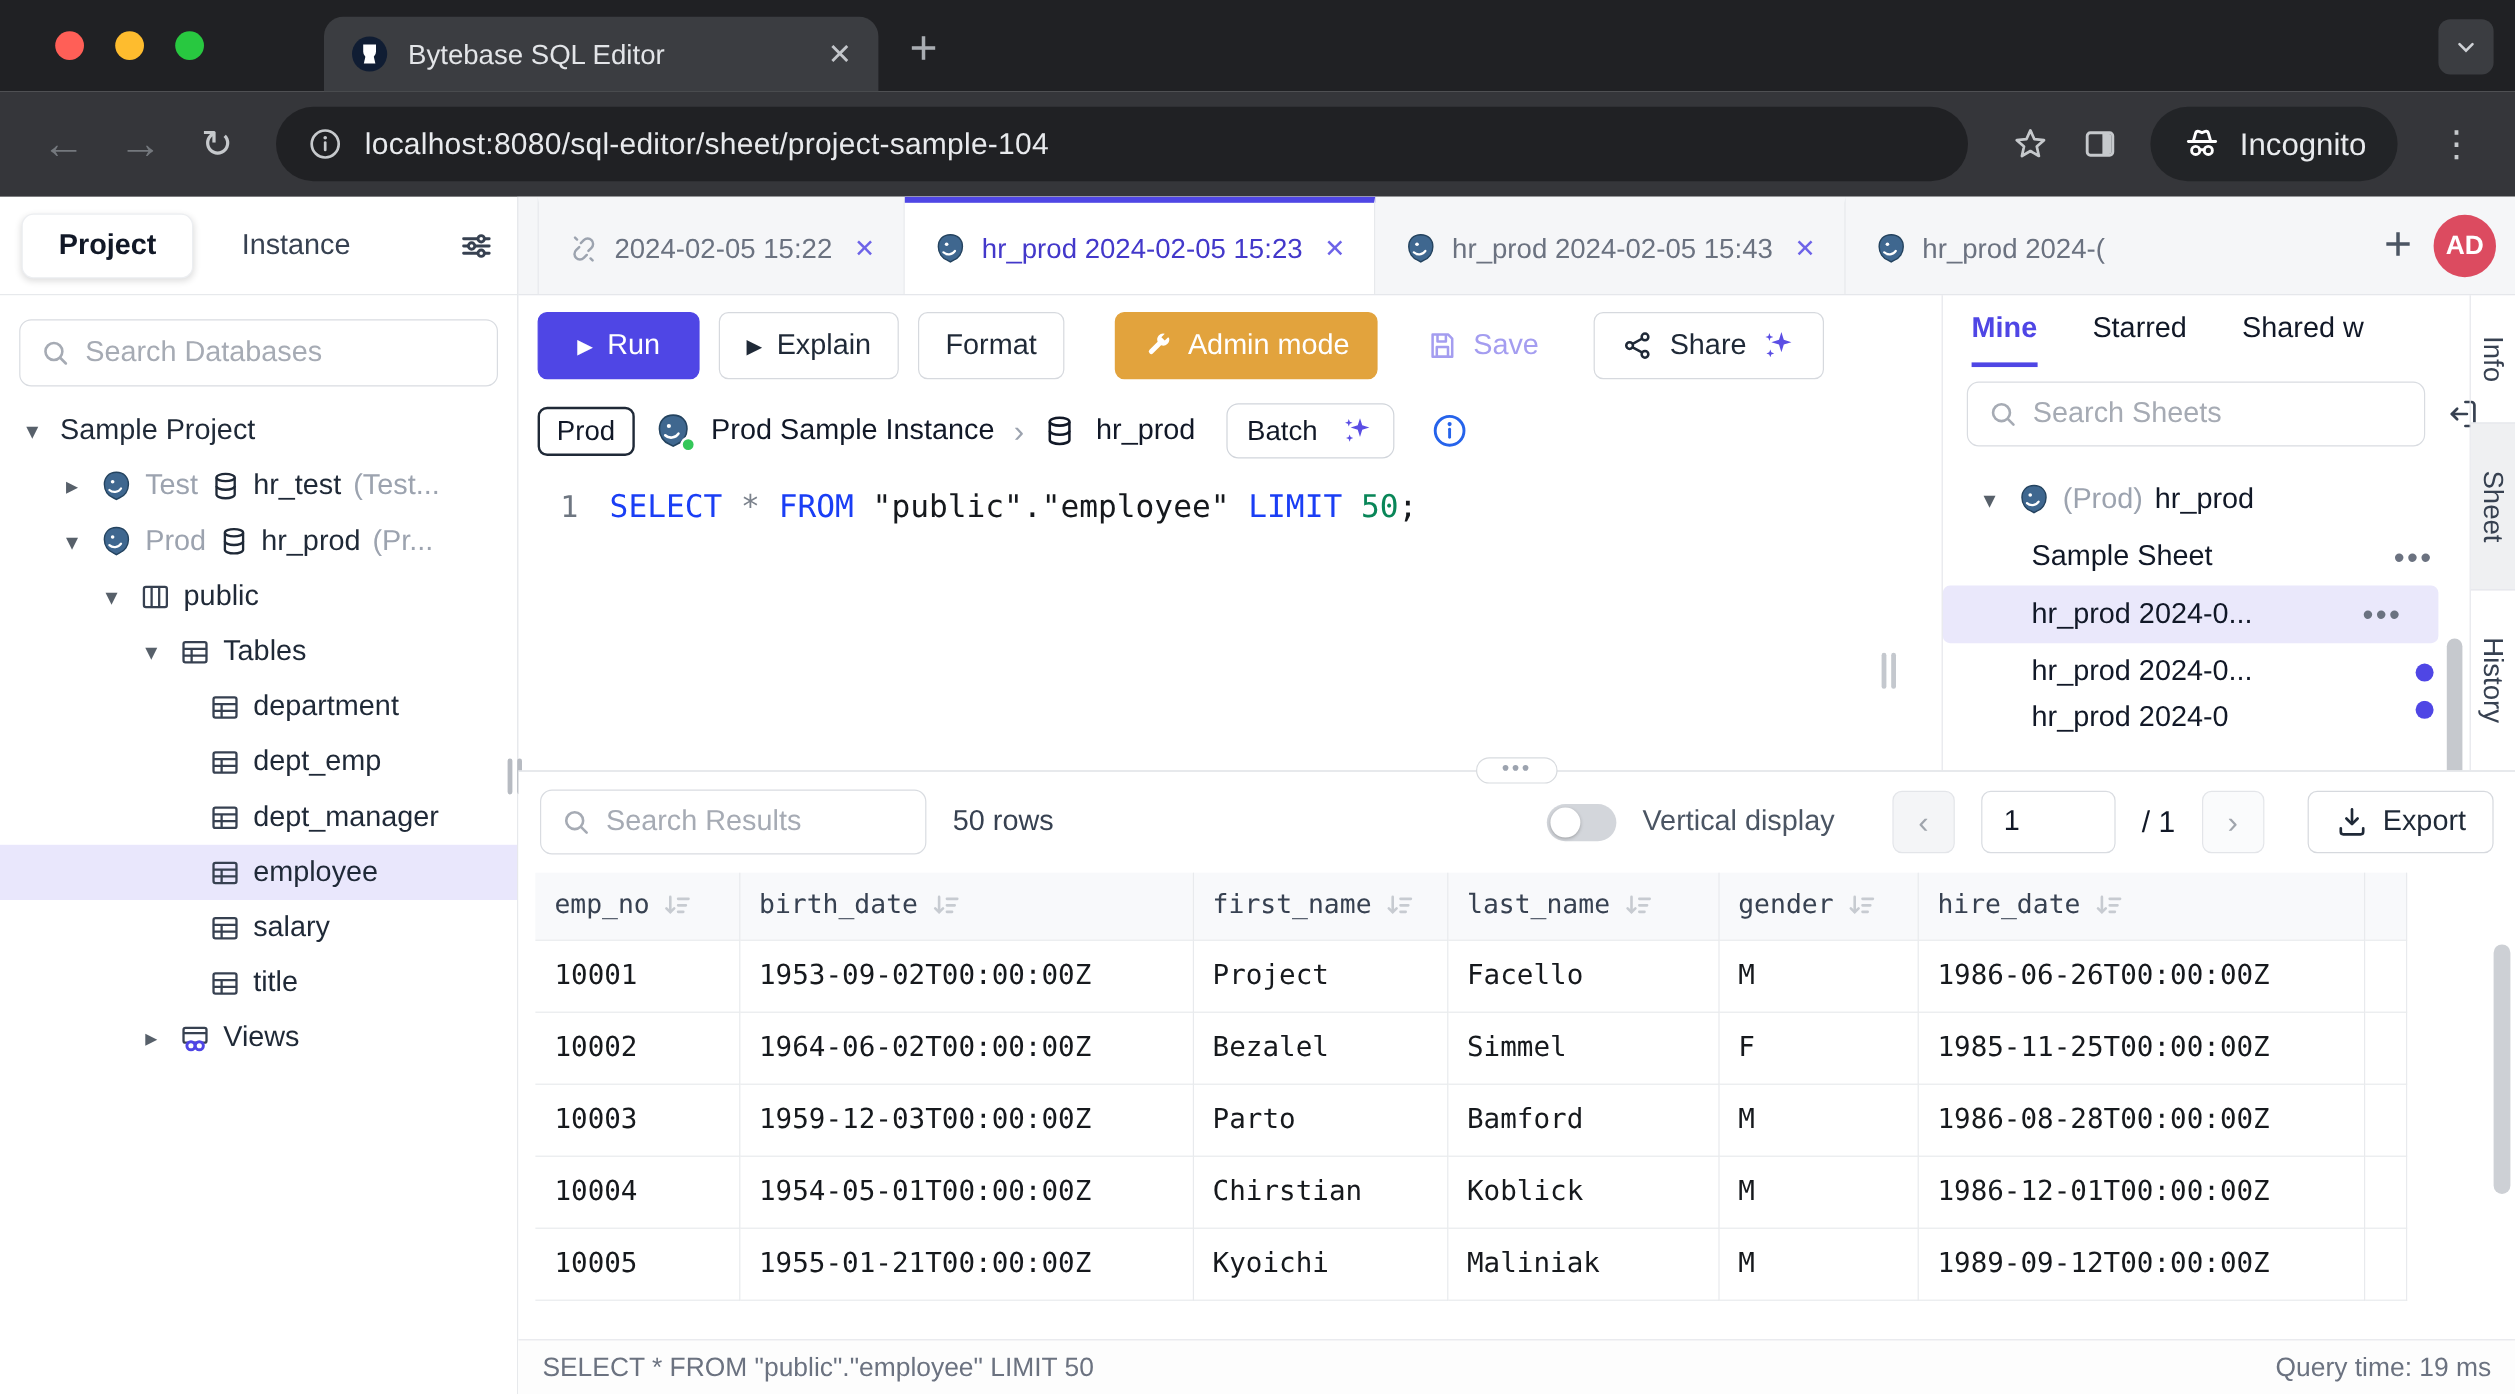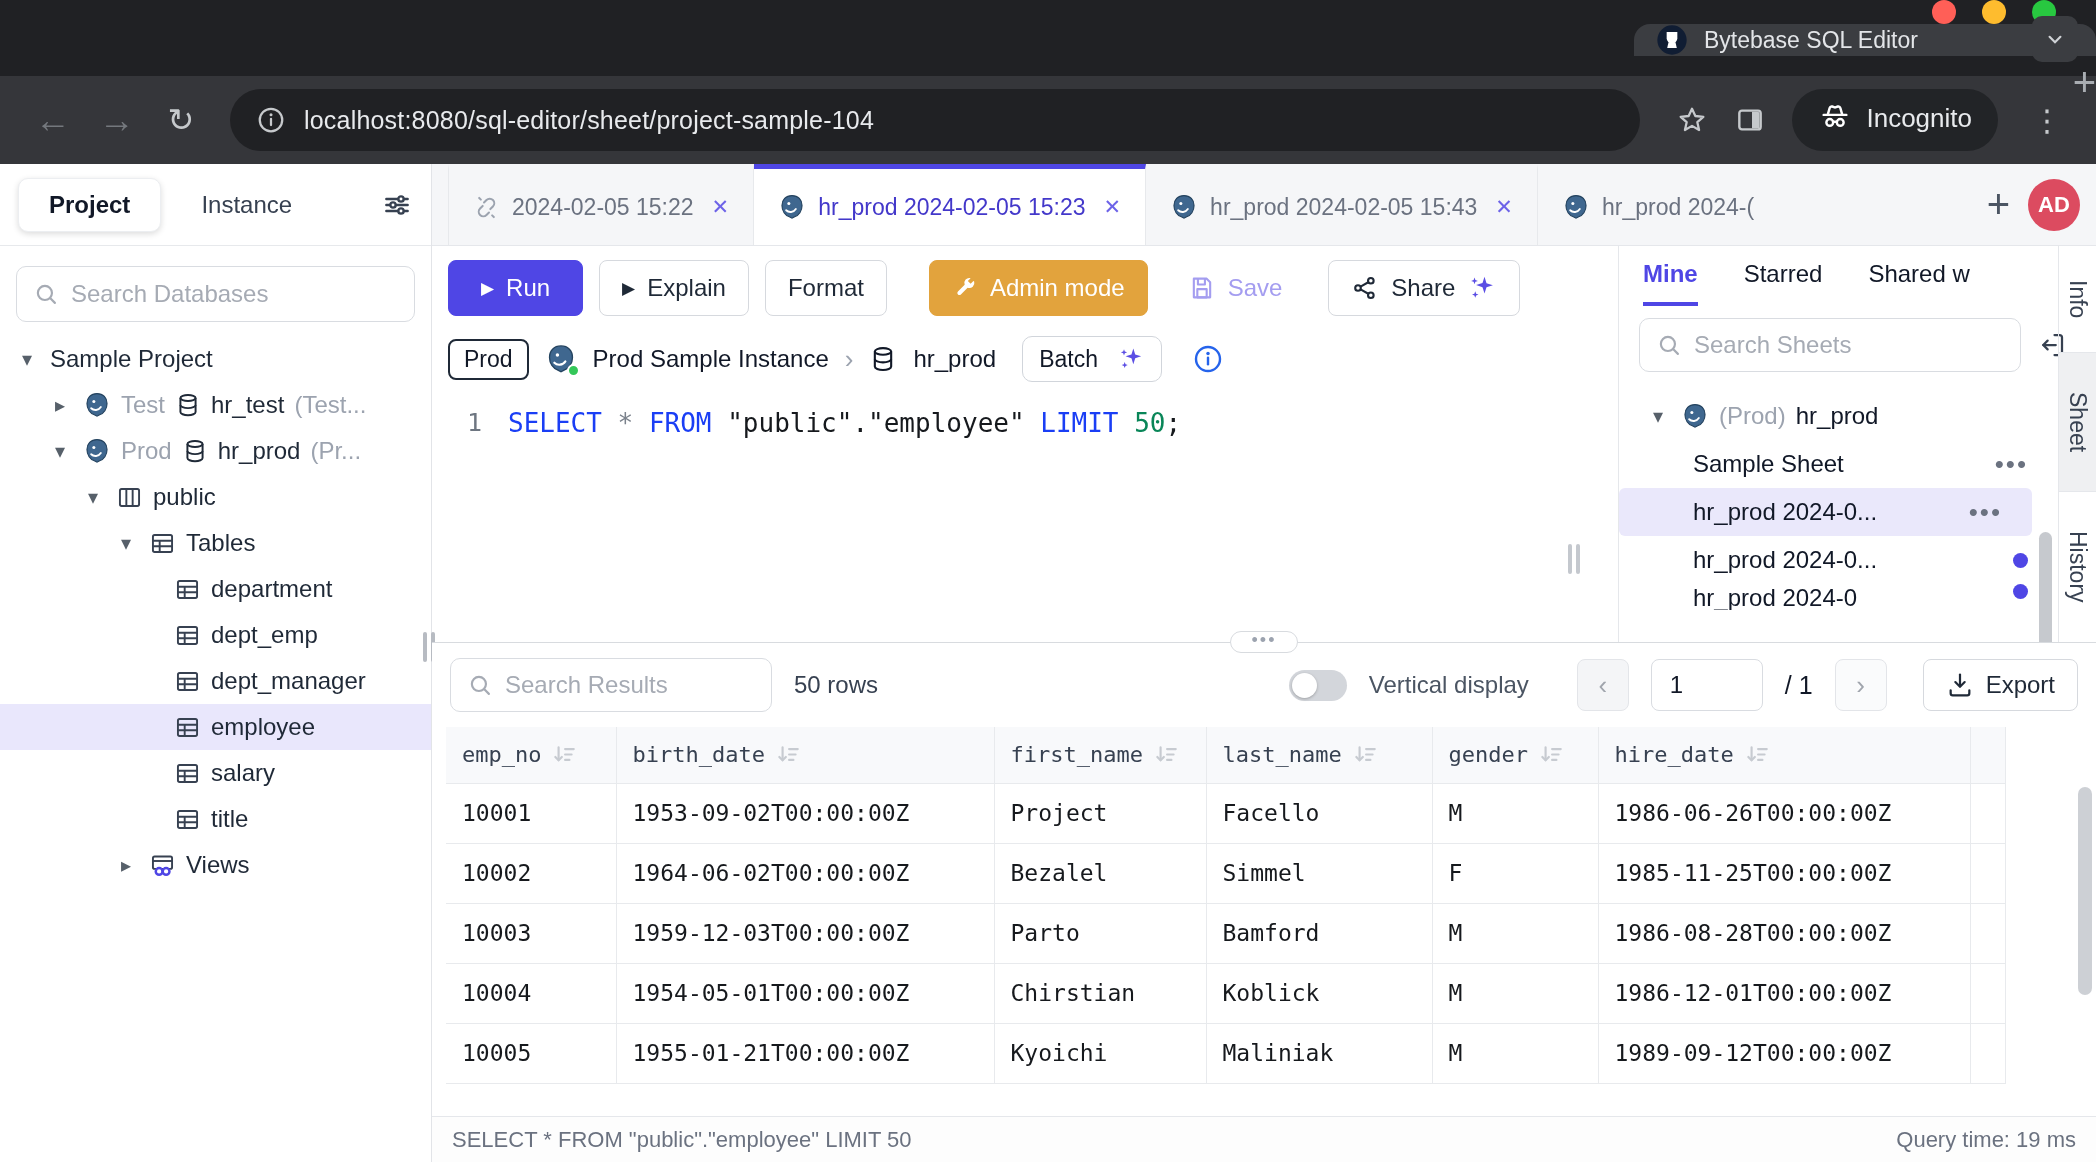--- a/index.html
+++ b/index.html
@@ -1,38 +1,38 @@
 <!DOCTYPE html>
 <html><head>
 <meta charset="utf-8">
 <style>
   * { margin:0; padding:0; box-sizing:border-box; }
   html,body { background:#0e0e0e; }
   body { font-family:"Liberation Sans", sans-serif; }
   .screen { position:relative; width:2096px; height:1162px; background:#fff; overflow:hidden; }
 
   
-  .tabstrip { height:76px; background:#202124; display:flex; align-items:flex-end; position:relative;flex-direction:column; }
+  .tabstrip { height:76px; background:#202124; display:flex; align-items:flex-end; position:relative; }
   .traffic { display:flex; gap:26px; align-items:center; height:76px; padding:0 40px 0 46px; }
   .tdot { width:24px; height:24px; border-radius:50%; display:inline-block; }
   .btab { margin-left:60px; width:462px; height:62px; background:#3b3d41; border-radius:16px 16px 0 0;
           display:flex; align-items:center; gap:16px; padding:0 22px; }
   .btab-title { color:#e3e5e8; font-size:23px; flex:1; white-space:nowrap; overflow:hidden; }
   .btab-close { color:#c3c6ca; font-size:24px; cursor:default; }
   .newtab { color:#a9adb2; font-size:40px; font-weight:300; margin:0 0 10px 26px; line-height:52px; }
   .tabchev { position:absolute; right:18px; top:16px; width:46px; height:46px; border-radius:10px; background:#3b3d41;
              display:flex; align-items:center; justify-content:center; }
   .urlbar { height:88px; background:#35363a; display:flex; align-items:center; padding:0 26px; gap:10px; }
   .navic { font-size:36px; width:54px; text-align:center; }
   .dim { color:#74787d; } .lit { color:#c6c9cc; }
   .omnibox { flex:1; max-width:1410px; height:62px; background:#202124; border-radius:31px; display:flex;
              align-items:center; gap:18px; padding:0 26px; margin:0 12px; }
   .url { color:#e8eaed; font-size:25px; letter-spacing:.2px; white-space:nowrap; }
   .rtools { display:flex; align-items:center; gap:26px; margin-left:auto; }
-  .incog { height:62px; background:#222427; border-radius:31px; display:flex; align-items:flex-end; gap:14px; padding:17px 26px; }
+  .incog { height:62px; background:#222427; border-radius:31px; display:flex; align-items:center; gap:14px; padding:0 26px; }
   .incog span { color:#e8eaed; font-size:26px; }
   .kebab { color:#c6c9cc; font-size:30px; padding:0 8px; }
 
   
   .app { display:flex; height:998px; background:#fff; }
   .sidebar { width:432px; border-right:1px solid #e2e4e8; display:flex; flex-direction:column; position:relative; }
   .side-tabs { height:82px; display:flex; align-items:center; gap:10px; padding:0 18px; border-bottom:1px solid #e7e9ec; }
   .side-tab { font-size:24px; color:#374151; padding:12px 30px; border-radius:10px; }
   .side-tab.active { background:#fff; border:1px solid #eceef1; box-shadow:0 2px 6px rgba(0,0,0,.14); color:#111827; font-weight:700; }
   .sliders { margin-left:auto; }

